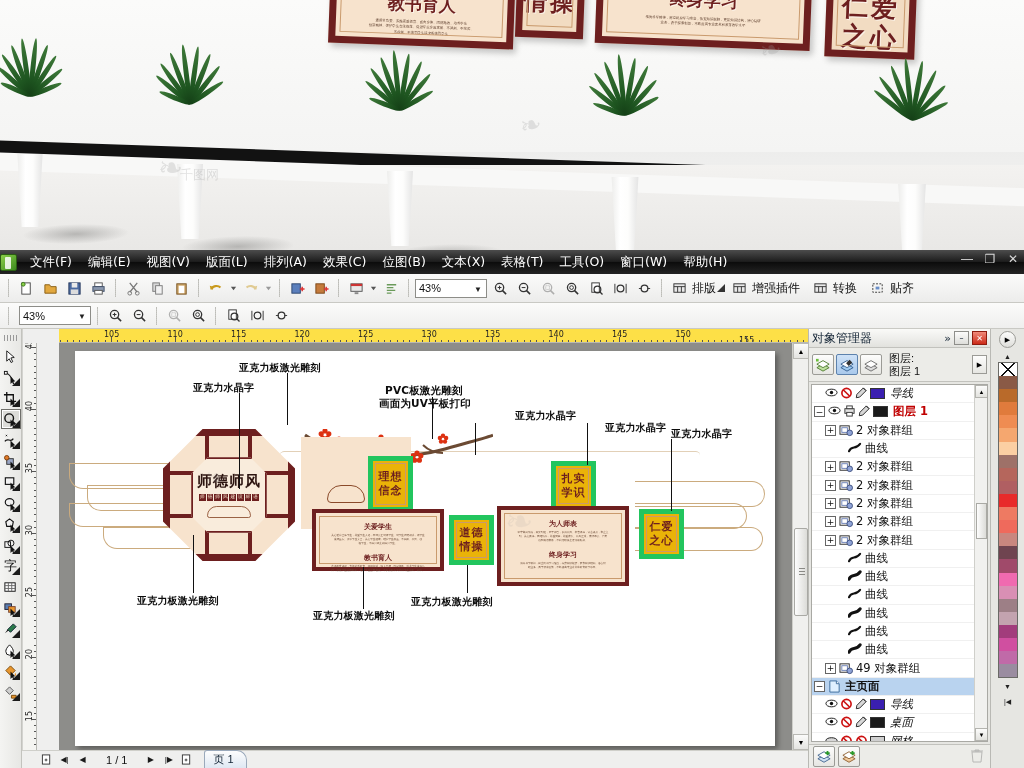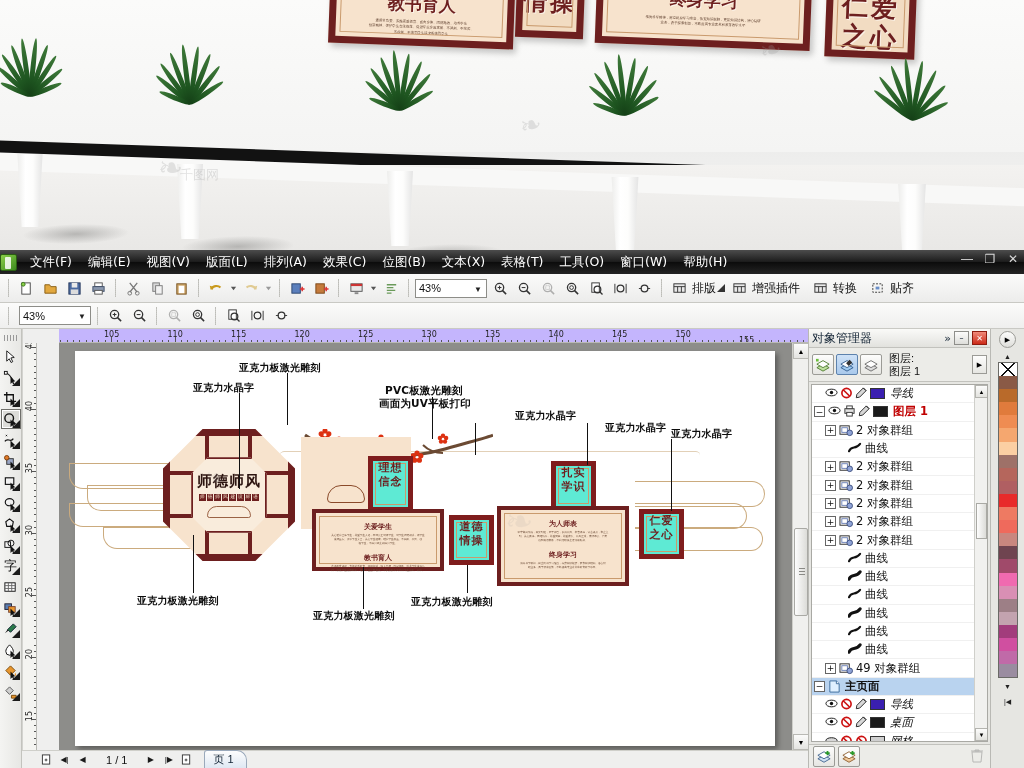--- a/index.html
+++ b/index.html
@@ -139,21 +139,21 @@
   .tlabel { font-size:12px; color:#111; padding:0 7px 0 2px;
             font-family:"DejaVu Sans","Liberation Sans",sans-serif;}
   .tool-grp { display:flex; align-items:center; }
   .tiny-caret { position:absolute; right:1px; bottom:0px; width:0;height:0;
     border-left:4px solid transparent; border-top:4px solid transparent;
     border-right:4px solid #333; border-bottom:4px solid #333; }
 
   
   .hruler {
     position:absolute; left:36px; top:0px; right:0; height:14px;
-    background:#c4b5fd; border-bottom:1px solid #b9b9b4; overflow:hidden;
+    background:#fde047; border-bottom:1px solid #b9b9b4; overflow:hidden;
   }
   .vruler {
     position:absolute; left:0; top:14px; width:14px; bottom:0;
     background:#f4f4f1; border-right:1px solid #b9b9b4; overflow:hidden;
   }
   .rtick { position:absolute; background:#555; }
   .rnum { position:absolute; font-size:8px; color:#222; font-family:"DejaVu Sans",sans-serif; }
   .vnum { position:absolute; font-size:8px; color:#222; writing-mode:vertical-rl;
           transform:rotate(180deg); font-family:"DejaVu Sans",sans-serif;}
 
@@ -330,22 +330,22 @@
 
   .panel {
     position:absolute; background:#f7e3cd; border:4px solid #6d1f1f;
   }
   .panel .ln { position:absolute; inset:3px; border:1px solid #c99a6d; }
   .ptitle { text-align:center; font-weight:bold; color:#6d1f1f; font-size:7px;
             font-family:"DejaVu Sans","Liberation Sans",sans-serif;}
   .ptext { font-size:2.6px; color:#6a4a36; text-align:center; line-height:1.5; padding:2px 6px;
            font-family:"DejaVu Sans","Liberation Sans",sans-serif;}
   .sqpanel {
-    position:absolute; background:#5eead4; border:5px solid #7f1d1d;
-    display:flex; flex-direction:column; align-items:center; justify-content:flex-start;
+    position:absolute; background:#eab308; border:5px solid #22c55e;
+    display:flex; flex-direction:column; align-items:center; justify-content:center;
   }
   .sqpanel .ln { position:absolute; inset:2px; border:1px solid #c99a6d; }
   .sqpanel b { color:#6d1f1f; font-size:11px; line-height:1.25; letter-spacing:1px;
                font-family:"DejaVu Sans","Liberation Sans",sans-serif; z-index:1;}
   .branch { position:absolute; }
 </style>
 </head>
 <body>
 
 <div id="root">

